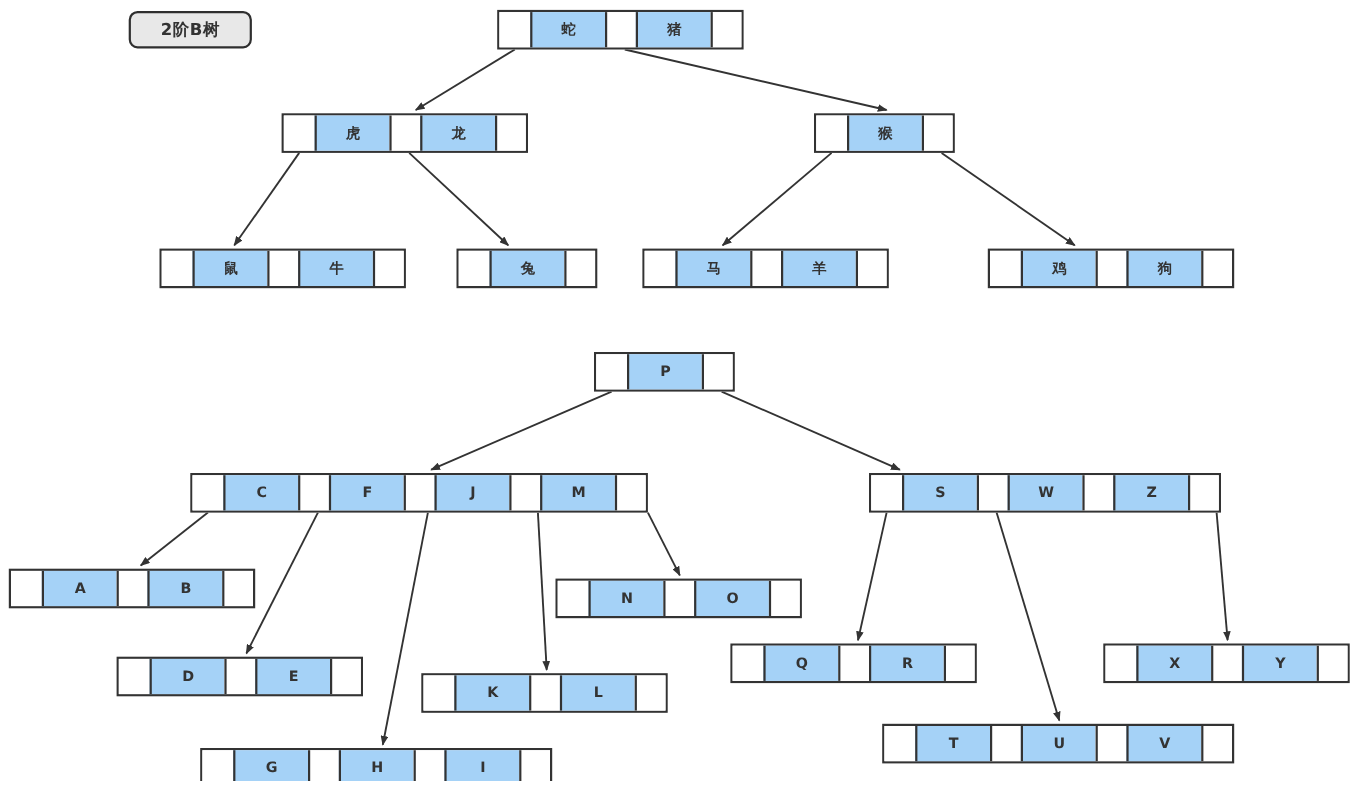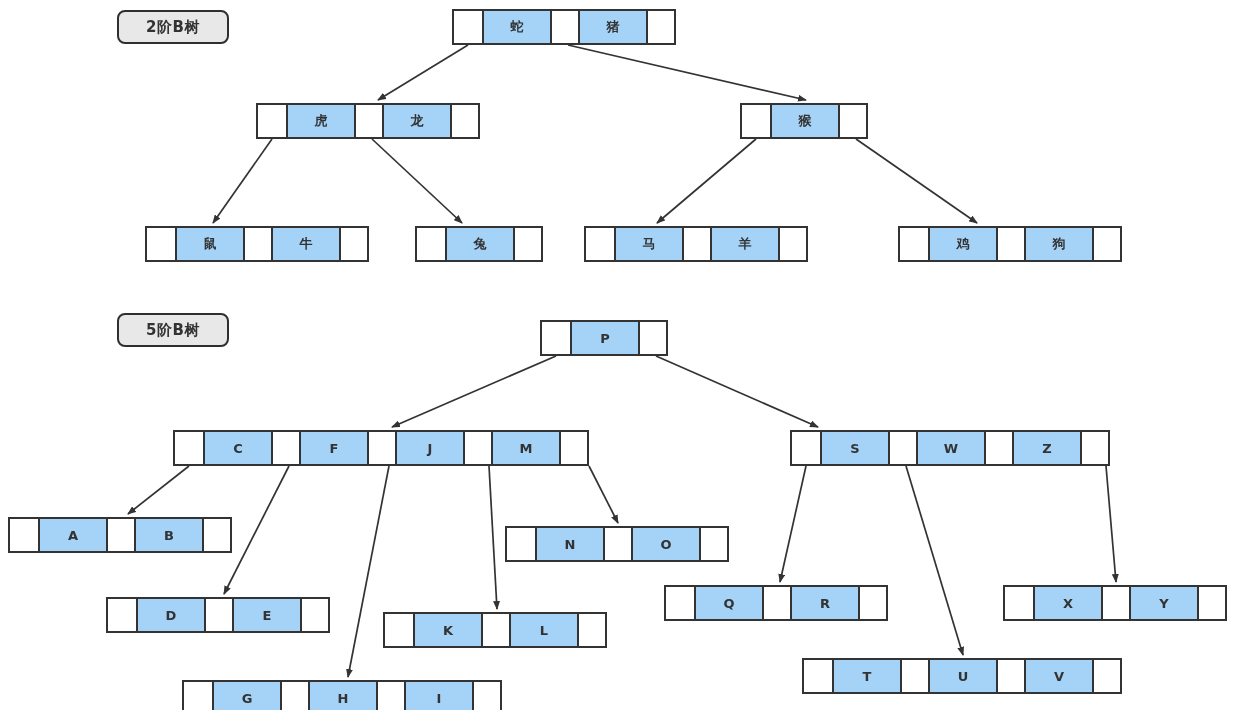--- a/index.html
+++ b/index.html
@@ -88,21 +88,20 @@
         <line x1="389" y1="466" x2="348" y2="677" stroke="#333333" stroke-width="1.7" marker-end="url(#ah)"></line>
         <line x1="489" y1="466" x2="497" y2="609" stroke="#333333" stroke-width="1.7" marker-end="url(#ah)"></line>
         <line x1="589" y1="466" x2="618" y2="523" stroke="#333333" stroke-width="1.7" marker-end="url(#ah)"></line>
         <line x1="806" y1="466" x2="780" y2="582" stroke="#333333" stroke-width="1.7" marker-end="url(#ah)"></line>
         <line x1="906" y1="466" x2="963" y2="655" stroke="#333333" stroke-width="1.7" marker-end="url(#ah)"></line>
         <line x1="1106" y1="466" x2="1116" y2="582" stroke="#333333" stroke-width="1.7" marker-end="url(#ah)"></line>
       </g>
   </svg>
 
   <div class="badge" id="badge-0">2阶B树</div>
-  <div class="badge" id="badge-1">5阶B树</div>
 
   <div id="nodes-layer">
       <div class="bnode" style="left: 452px; top: 9px;">
         <div class="cell ptr"></div>
         <div class="cell key">蛇</div>
         <div class="cell ptr"></div>
         <div class="cell key">猪</div>
         <div class="cell ptr"></div>
       </div>
       <div class="bnode" style="left: 256px; top: 103px;">

